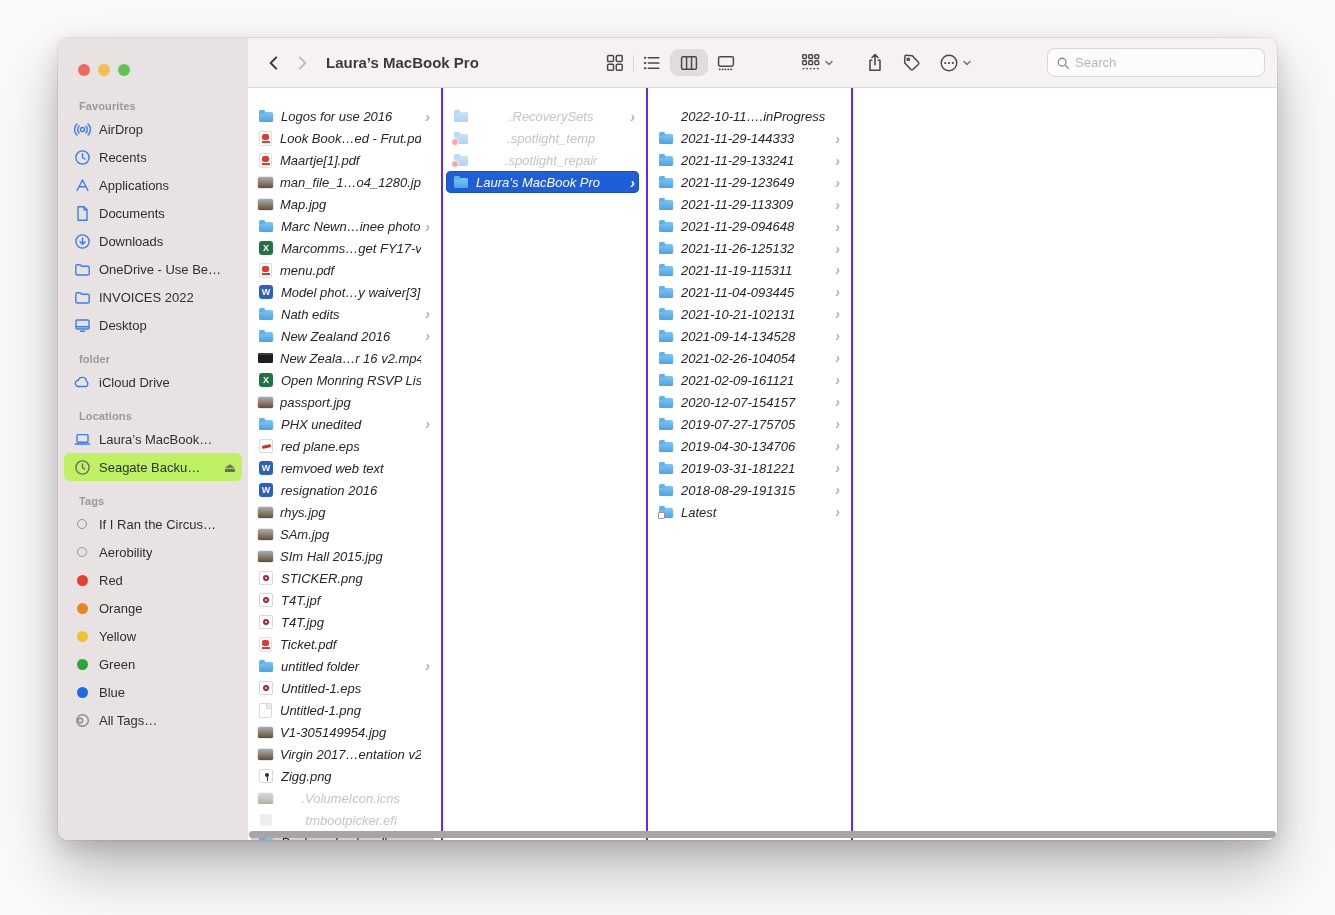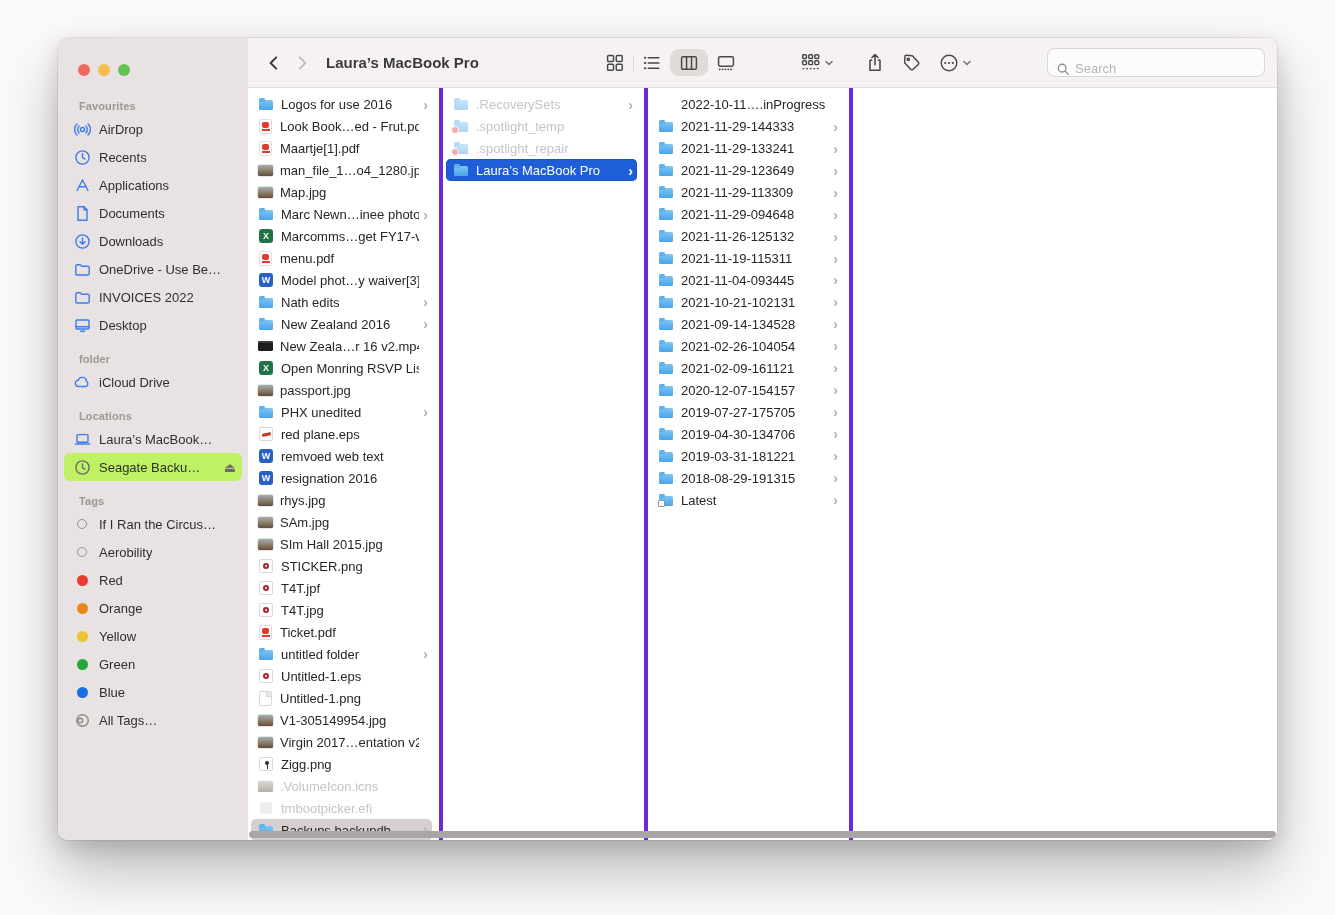--- a/index.html
+++ b/index.html
@@ -37,36 +37,36 @@
   .nav-btn svg { width:18px; height:18px; }
   .win-title { font-size:15px; font-weight:700; color:#3b3b3d; margin-left:10px; white-space:nowrap; }
   .views { display:flex; align-items:center; margin-left:118px; }
   .view-btn { width:36px; height:27px; display:flex; align-items:center; justify-content:center; border-radius:7px; position:relative; }
   .view-btn.active { background:#e1dcda; }
   .view-sep { width:1px; height:16px; background:#dcd8d6; }
   .tb-btn { display:flex; align-items:center; justify-content:center; height:28px; padding:0 3px; }
   .chev-down { margin-left:3px; }
   .chev-down svg { width:10px; height:10px; }
   .search { margin-left:auto; width:218px; height:29px; background:#fdfcfc; border:1px solid #d9d5d4;
-    border-radius:8px; display:flex; align-items:flex-end; padding:0 8px; }
+    border-radius:8px; display:flex; align-items:center; padding:0 8px; }
   .search svg { width:14px; height:14px; flex:none; }
   .search input { border:none; outline:none; background:transparent; font-size:13px; color:#333;
     margin-left:5px; width:100%; font-family:"Liberation Sans", sans-serif; }
   .search input::placeholder { color:#b9b5b4; }
 
   
   .cols { flex:1; display:flex; position:relative; background:#fff; min-height:0; }
-  .col { width:195px; flex:none; border-right:4px solid #6d28d9; padding-top:5px; overflow:hidden; }
+  .col { width:195px; flex:none; border-right:2px solid #6d28d9; padding-top:17px; overflow:hidden;font-style:italic; }
   .col.c2, .col.c3 { width:205px; }
   .col-rest { flex:1; }
   .row { display:flex; align-items:center; height:22px; margin:0 7px 0 3px; padding:0 4px 0 7px;
     border-radius:5px; font-size:13px; color:#262627; cursor:default; }
   .fname { margin-left:7px; white-space:nowrap; overflow:hidden; flex:1; }
   .chev { color:#b3afae; font-size:14px; margin-left:4px; line-height:1; font-weight:700; transform:scaleY(1.1); }
-  .row.dimmed { color:#c7c3c2; }
+  .row.dimmed { color:#c7c3c2;text-align:center; }
   .row.dimmed .fi { opacity:.45; }
   .row.sel-gray { background:#d5d0cf; }
   .row.sel-blue { background:#1e5ed9; box-shadow:inset 0 0 0 1px #1b52c0; color:#fff; }
   .row.sel-blue .chev { color:#fff; }
 
   
   .fi { width:16px; height:16px; flex:none; position:relative; }
   .fi-folder::before, .fi-folder-alert::before, .fi-folder-alias::before { content:''; position:absolute; left:1px; top:4px; width:14px; height:10px;
     border-radius:1.5px; background:linear-gradient(180deg,#7fc5f3,#49a3e9); }
   .fi-folder::after, .fi-folder-alert::after, .fi-folder-alias::after { content:''; position:absolute; left:1px; top:2px; width:6px; height:4px;

